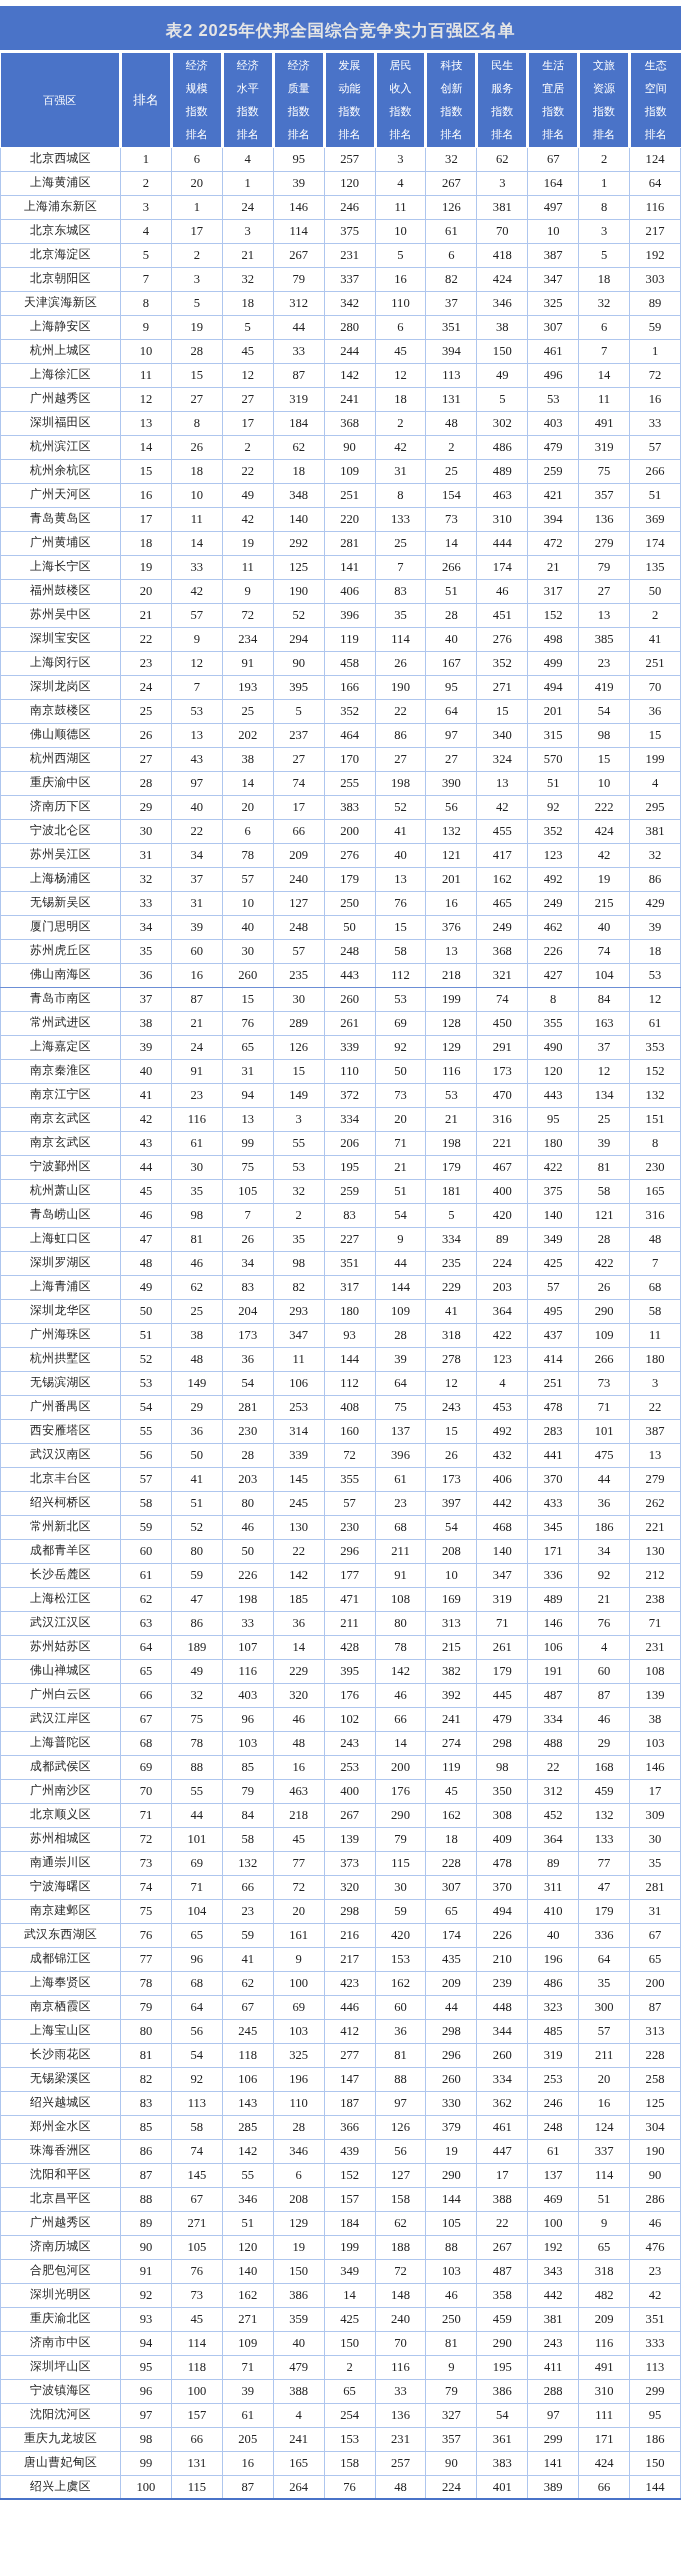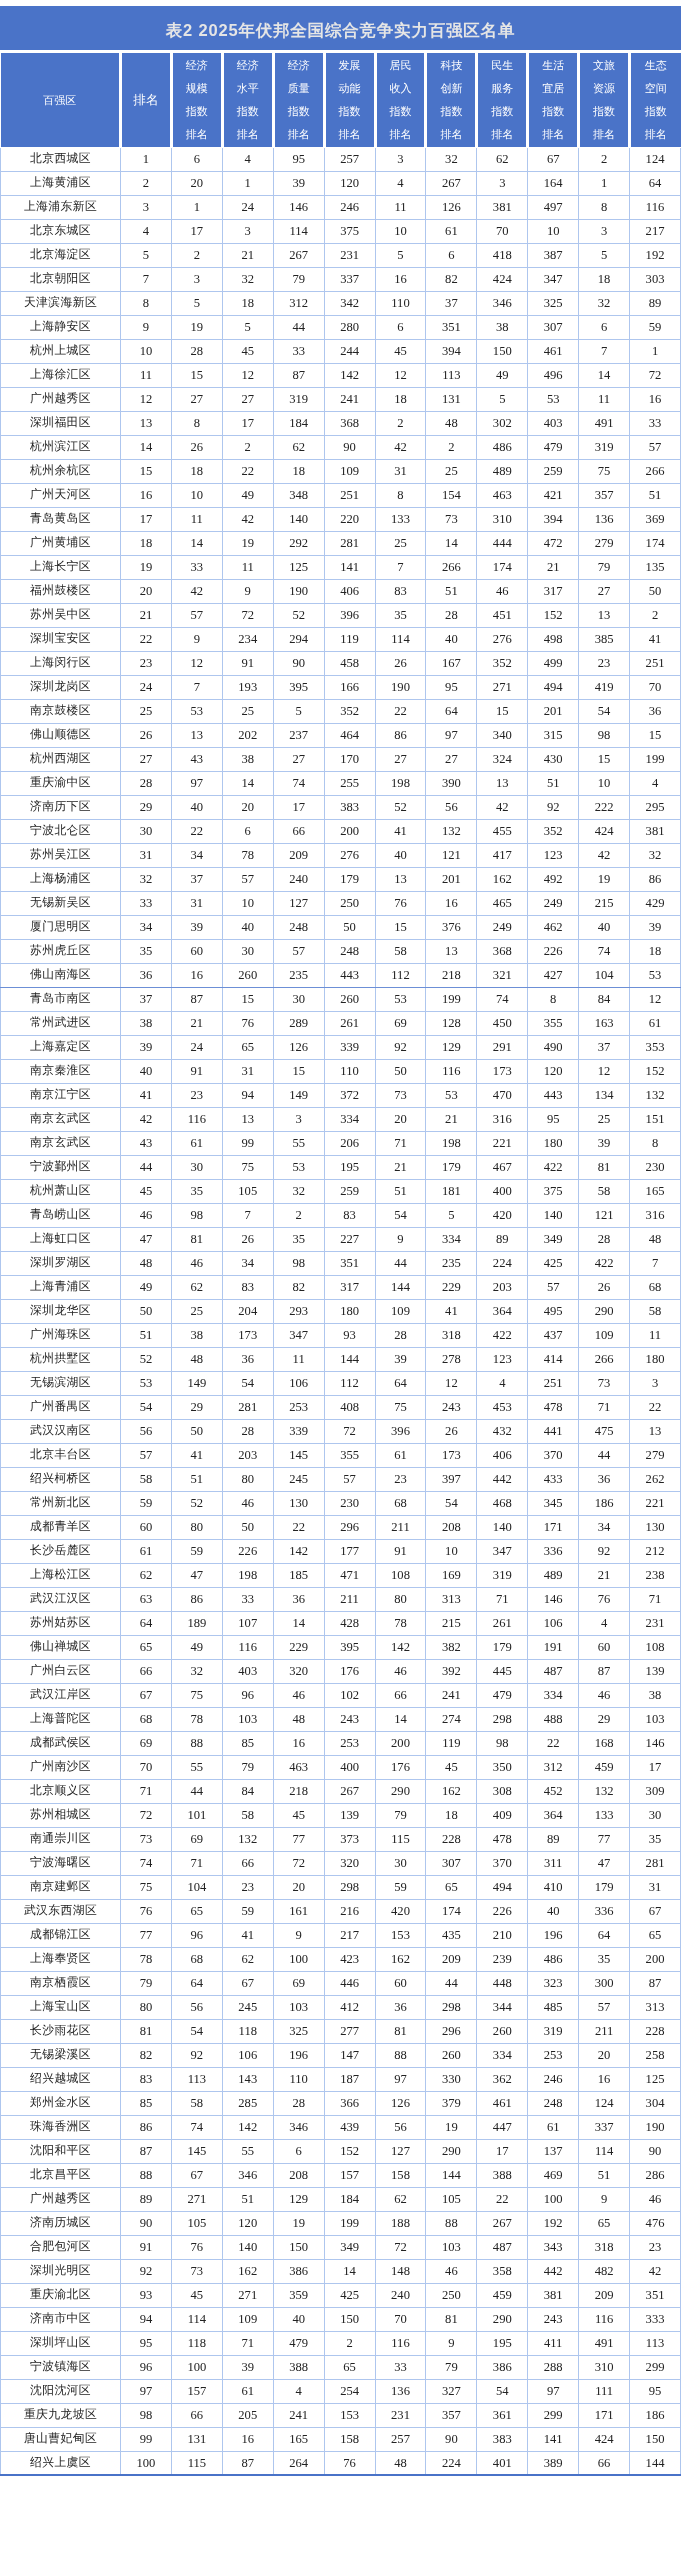--- a/index.html
+++ b/index.html
@@ -441,21 +441,21 @@
         <tr>
           <td class="name">杭州西湖区</td>
           <td>27</td>
           <td>43</td>
           <td>38</td>
           <td>27</td>
           <td>170</td>
           <td>27</td>
           <td>27</td>
           <td>324</td>
-          <td>430</td>
+          <td>570</td>
           <td>15</td>
           <td>199</td>
         </tr>
         <tr>
           <td class="name">重庆渝中区</td>
           <td>28</td>
           <td>97</td>
           <td>14</td>
           <td>74</td>
           <td>255</td>
@@ -824,20 +824,34 @@
           <td>253</td>
           <td>408</td>
           <td>75</td>
           <td>243</td>
           <td>453</td>
           <td>478</td>
           <td>71</td>
           <td>22</td>
         </tr>
         <tr>
+          <td class="name">西安雁塔区</td>
+          <td>55</td>
+          <td>36</td>
+          <td>230</td>
+          <td>314</td>
+          <td>160</td>
+          <td>137</td>
+          <td>15</td>
+          <td>492</td>
+          <td>283</td>
+          <td>101</td>
+          <td>387</td>
+        </tr>
+        <tr>
           <td class="name">武汉汉南区</td>
           <td>56</td>
           <td>50</td>
           <td>28</td>
           <td>339</td>
           <td>72</td>
           <td>396</td>
           <td>26</td>
           <td>432</td>
           <td>441</td>

